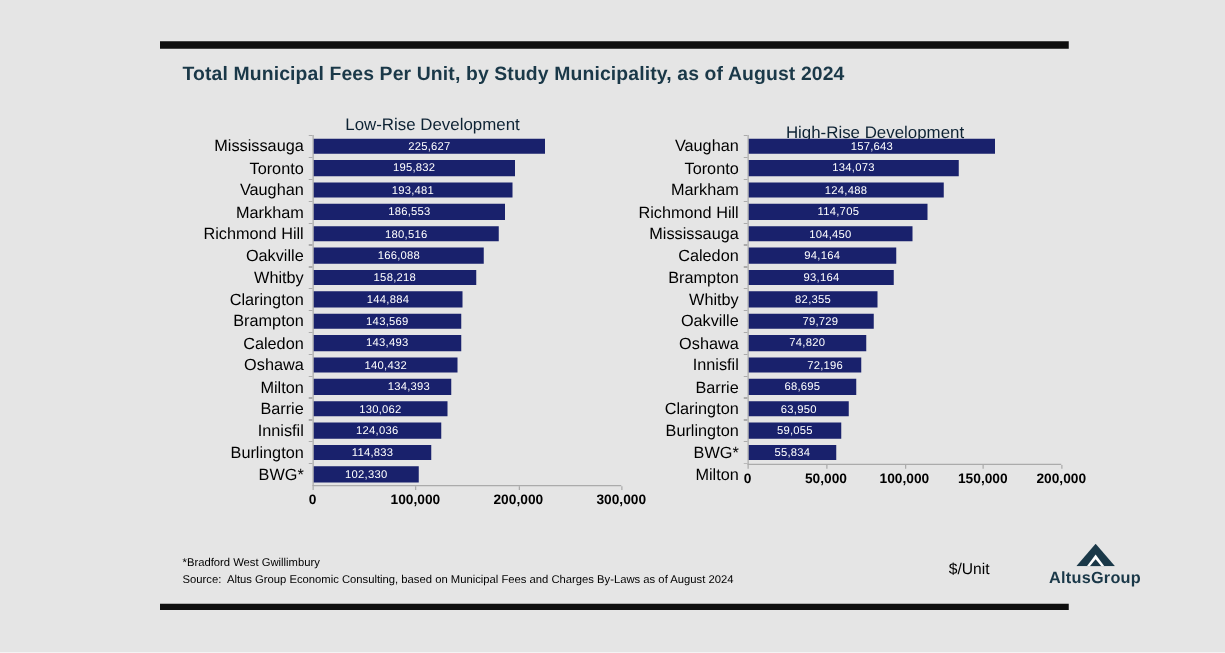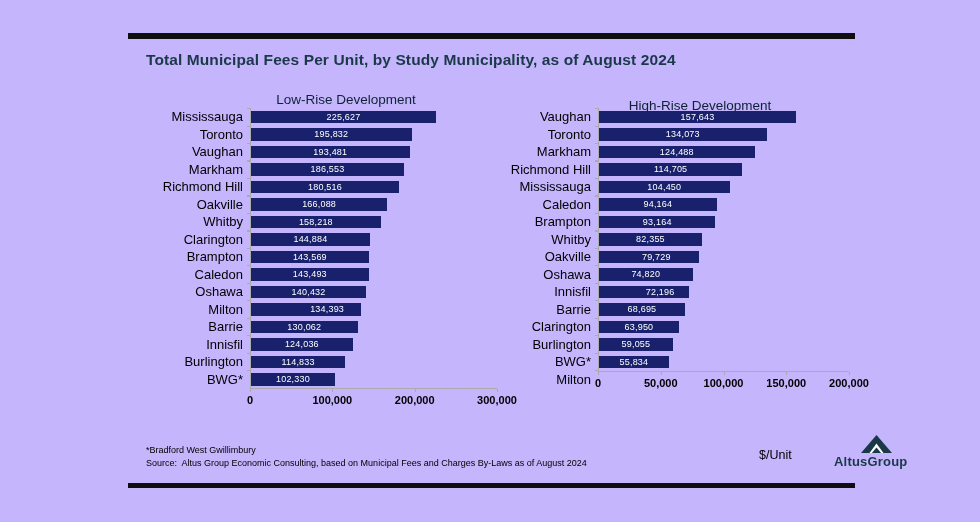--- a/index.html
+++ b/index.html
@@ -1,18 +1,18 @@
 <!DOCTYPE html>
 <html style="--bar: #19216c; --title: #1a3848; --axis: #ababab; --value-text: #ffffff; --rule: #0e0e0e;"><head>
 <meta charset="utf-8">
 <style>
   * { margin:0; padding:0; box-sizing:border-box; }
   html,body { background:#ffffff; }
   .page {
-    position:relative; width:980px; height:522px; background:#c4b5fd;
+    position:relative; width:980px; height:522px; background:#e5e5e5;
     font-family:"Liberation Sans", sans-serif; color:#000; overflow:hidden;text-decoration:underline;
   }
   .rule { position:absolute; left:128px; width:727px; background:#0e0e0e; }
   .rule.top { top:33px; height:6px; }
   .rule.bottom { top:483px; height:5px; }
   .page-title {
     position:absolute; left:146px; top:51px;
     font-size:15.5px; font-weight:bold; color:var(--title,#1a3848);
     letter-spacing:0.1px; white-space:nowrap;
   }
@@ -42,21 +42,21 @@
   .val { color:var(--value-text,#fff); font-size:9px; letter-spacing:0.2px; white-space:nowrap; }
   .xaxis { position:relative; height:24px; }
   .tickmark { position:absolute; top:0; width:1px; height:3px; background:var(--axis,#ababab); }
   .ticklabel {
     position:absolute; top:5px; transform:translateX(-50%);
     font-weight:bold; font-size:11px; white-space:nowrap; color:#000;
   }
   .notes { position:absolute; left:146px; top:444px; font-size:9px; line-height:12.5px; color:#000; }
   .notes div { white-space:pre-wrap; }
   .unit-label { position:absolute; left:759px; top:448px; font-size:12.5px; color:#000; }
-  .logo { position:absolute; left:834px; top:435px; width:84px; }
+  .logo { position:absolute; left:834px; top:435px; width:84px; text-align:center; }
   .logo svg { display:block; margin:0 auto 1px auto; }
   .logo-text { font-size:13px; font-weight:bold; color:var(--title,#1a3848); letter-spacing:0.2px; white-space:nowrap; }
 </style>
 </head>
 <body>
 
 <div class="page">
   <div class="rule top"></div>
 
   <h1 class="page-title">Total Municipal Fees Per Unit, by Study Municipality, as of August 2024</h1>

